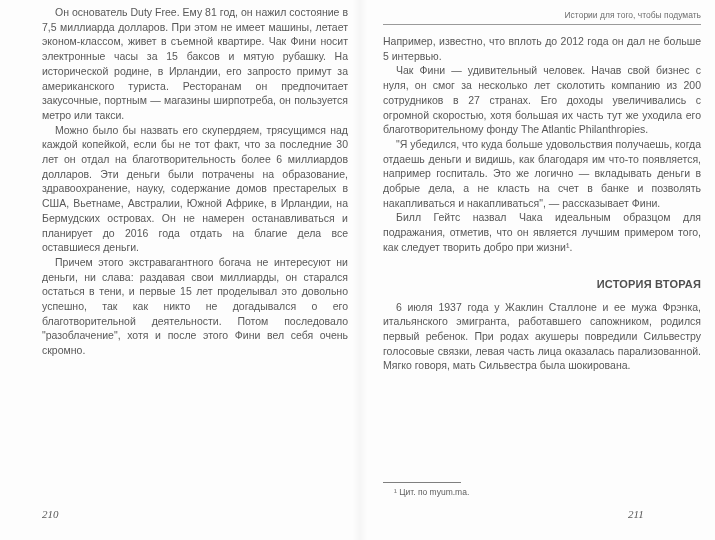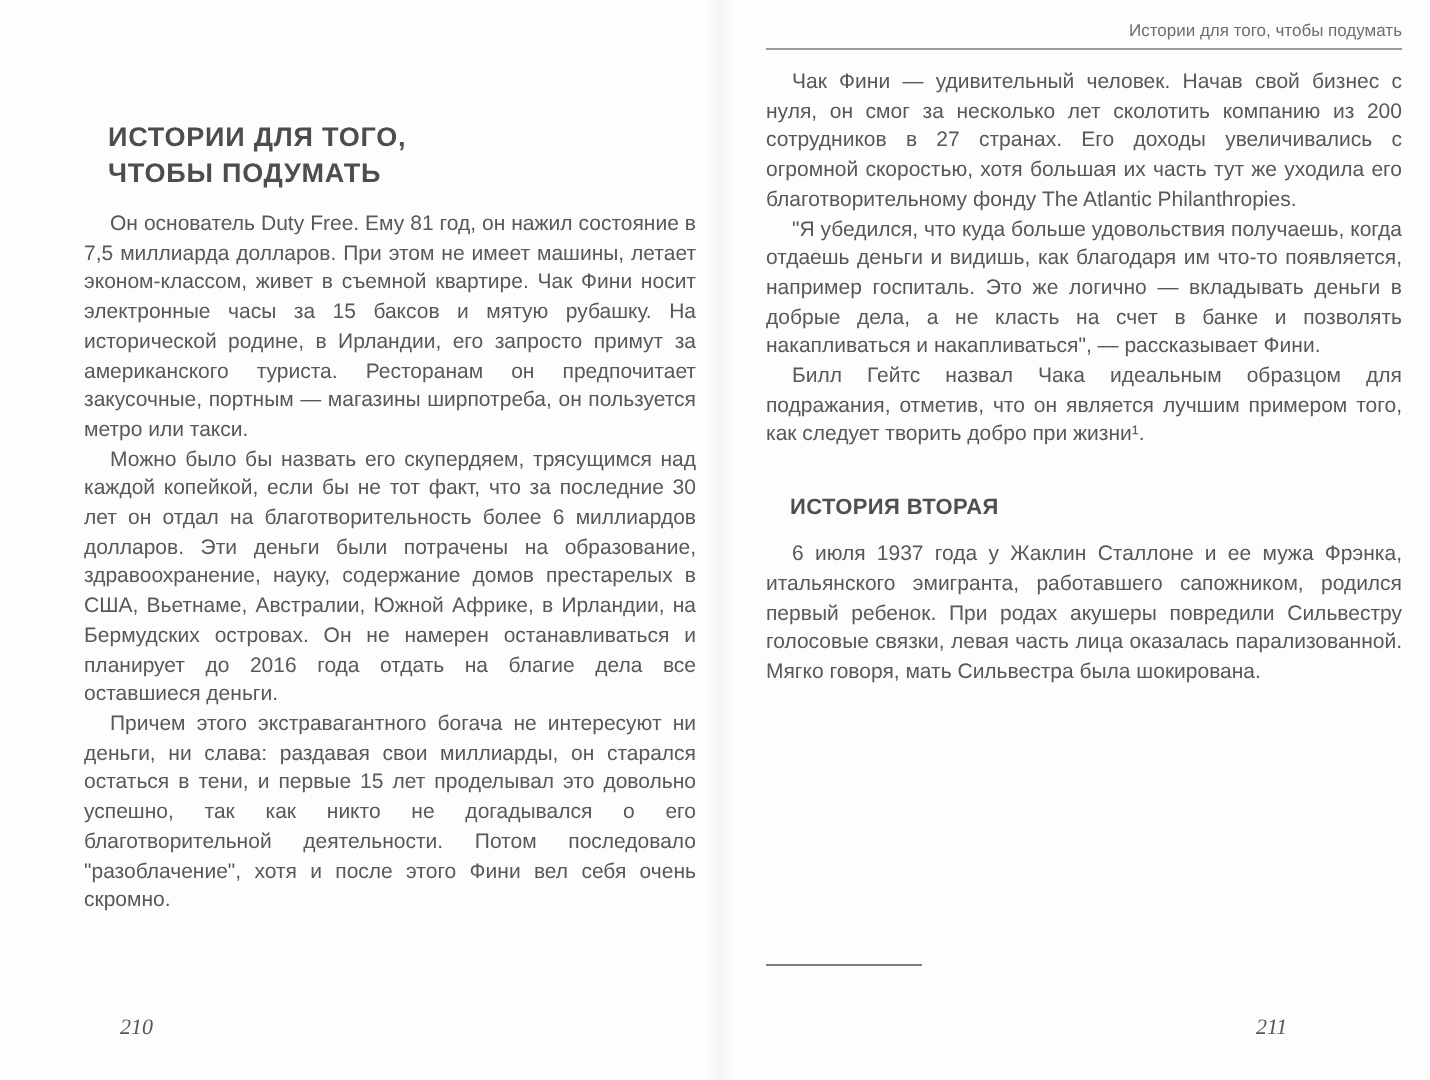--- a/index.html
+++ b/index.html
@@ -30,21 +30,21 @@
     white-space: pre-line;
   }
   .section-heading {
     padding-left: 12px;
     font-size: 11px; line-height: 14px;
     font-weight: bold;
     letter-spacing: 0.2px;
     color: #4f4f4f;
   }
   .sh-left  { margin-top: 38px; }
-  .sh-right { margin-top: 22px; }
+  .sh-right { margin-top: 22px; text-align: right; }
 
   .body-text p {
     margin: 0;
     font-size: 10.5px; line-height: 14.7px;
     text-align: justify;
     text-indent: 13px;
     color: #585858;
   }
   .body-text p.no-indent { text-indent: 0; }
   .first-after-heading { margin-top: 5px !important; }
@@ -76,56 +76,56 @@
     color: #606060;
   }
 
   .page-number {
     position: absolute; top: 508px;
     font-family: "Liberation Serif", serif;
     font-style: italic;
     font-size: 11px;
     color: #575757;
   }
-  .pn-left  { left: 18px; }
+  .pn-left  { left: 0; }
   .pn-right { left: 245px; }
 </style>
 </head>
 <body>
 
 <div class="spread">
   <div class="gutter"></div>
 
   <div class="page page-left">
-    <h1 class="chapter-title">ИСТОРИИ ДЛЯ ТОГО,
-ЧТОБЫ ПОДУМАТЬ</h1>
 
 
     <div class="body-text">
       <p class="first-after-heading">Он основатель Duty Free. Ему 81 год, он нажил состояние в 7,5 миллиарда долларов. При этом не имеет машины, летает эконом-классом, живет в съемной квартире. Чак Фини носит электронные часы за 15 баксов и мятую рубашку. На исторической родине, в Ирландии, его запросто примут за американского туриста. Ресторанам он предпочитает закусочные, портным — магазины ширпотреба, он пользуется метро или такси.</p>
       <p>Можно было бы назвать его скупердяем, трясущимся над каждой копейкой, если бы не тот факт, что за последние 30 лет он отдал на благотворительность более 6 миллиардов долларов. Эти деньги были потрачены на образование, здравоохранение, науку, содержание домов престарелых в США, Вьетнаме, Австралии, Южной Африке, в Ирландии, на Бермудских островах. Он не намерен останавливаться и планирует до 2016 года отдать на благие дела все оставшиеся деньги.</p>
       <p>Причем этого экстравагантного богача не интересуют ни деньги, ни слава: раздавая свои миллиарды, он старался остаться в тени, и первые 15 лет проделывал это довольно успешно, так как никто не догадывался о его благотворительной деятельности. Потом последовало "разоблачение", хотя и после этого Фини вел себя очень скромно.</p>
     </div>
 
     <div class="page-number pn-left">210</div>
   </div>
 
   <div class="page page-right">
     <div class="running-header">Истории для того, чтобы подумать</div>
     <hr class="header-rule">
 
     <div class="body-text right-body">
+      <p class="no-indent">Например, известно, что вплоть до 2012 года он дал не больше 5 интервью.</p>
       <p>Чак Фини — удивительный человек. Начав свой бизнес с нуля, он смог за несколько лет сколотить компанию из 200 сотрудников в 27 странах. Его доходы увеличивались с огромной скоростью, хотя большая их часть тут же уходила его благотворительному фонду The Atlantic Philanthropies.</p>
       <p>"Я убедился, что куда больше удовольствия получаешь, когда отдаешь деньги и видишь, как благодаря им что-то появляется, например госпиталь. Это же логично — вкладывать деньги в добрые дела, а не класть на счет в банке и позволять накапливаться и накапливаться", — рассказывает Фини.</p>
       <p>Билл Гейтс назвал Чака идеальным образцом для подражания, отметив, что он является лучшим примером того, как следует творить добро при жизни¹.</p>
 
       <h2 class="section-heading sh-right">ИСТОРИЯ ВТОРАЯ</h2>
 
       <p class="first-after-heading">6 июля 1937 года у Жаклин Сталлоне и ее мужа Фрэнка, итальянского эмигранта, работавшего сапожником, родился первый ребенок. При родах акушеры повредили Сильвестру голосовые связки, левая часть лица оказалась парализованной. Мягко говоря, мать Сильвестра была шокирована.</p>
     </div>
 
     <div class="footnote-block">
       <hr class="footnote-rule">
+      <div class="footnote-text">¹ Цит. по myum.ma.</div>
     </div>
 
     <div class="page-number pn-right">211</div>
   </div>
 </div>
 
 </body></html>

